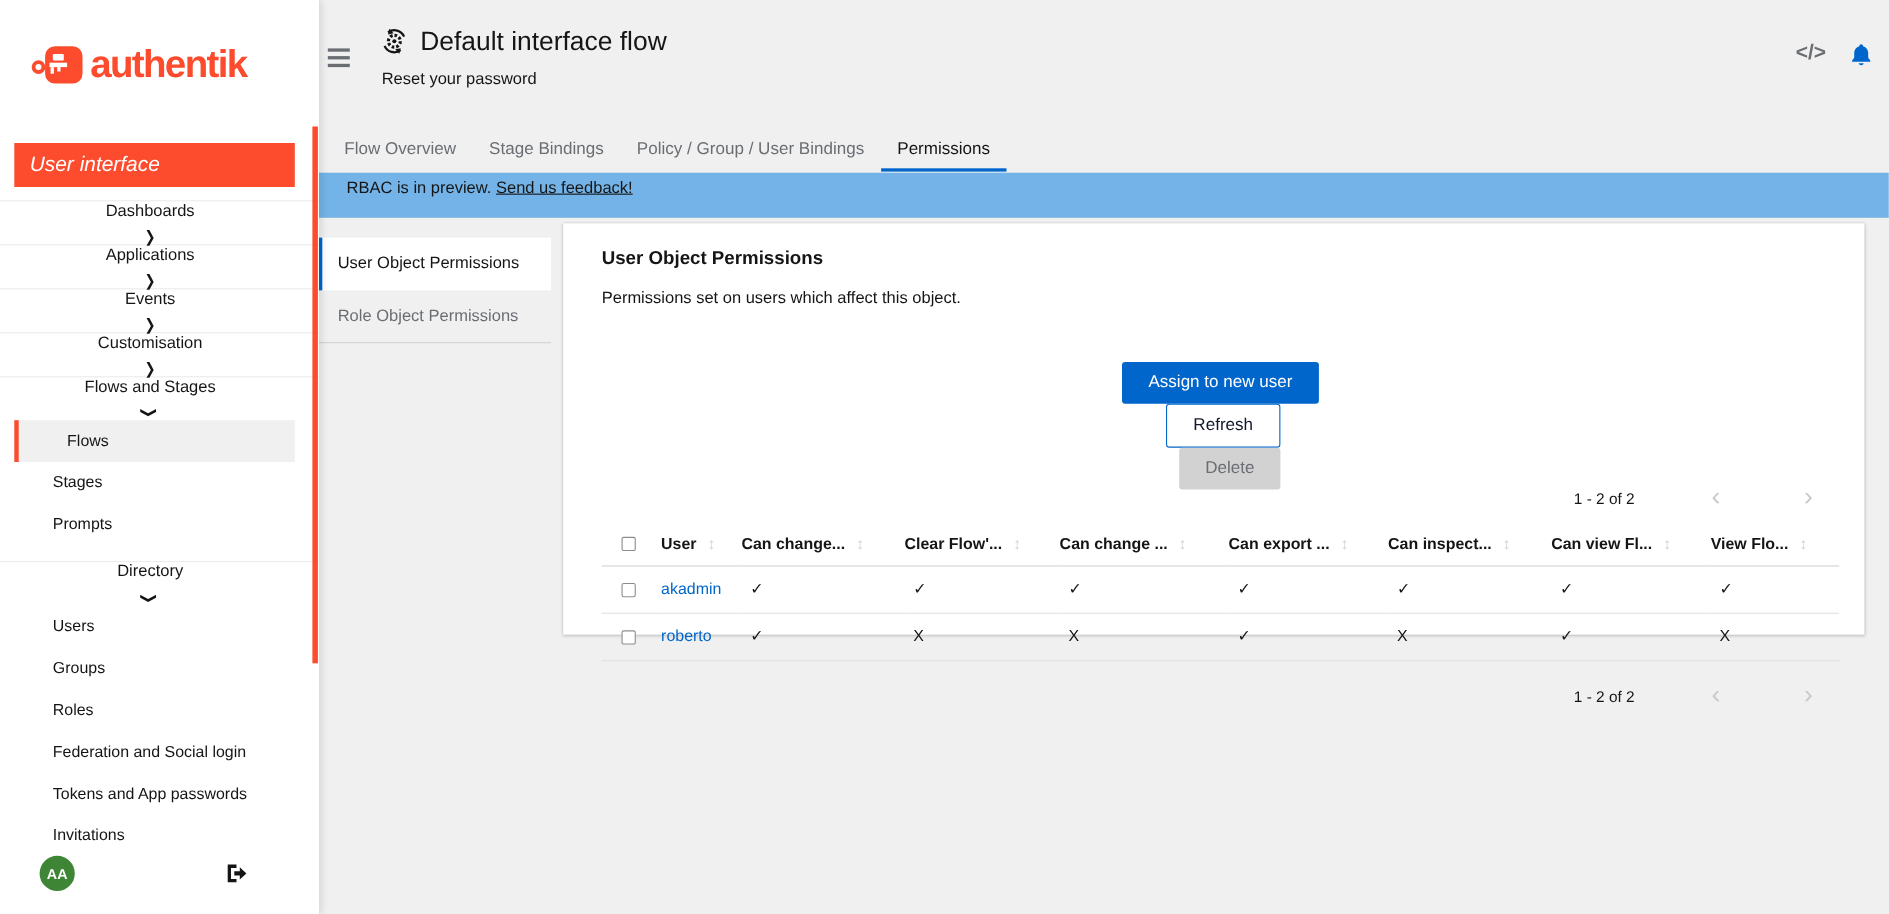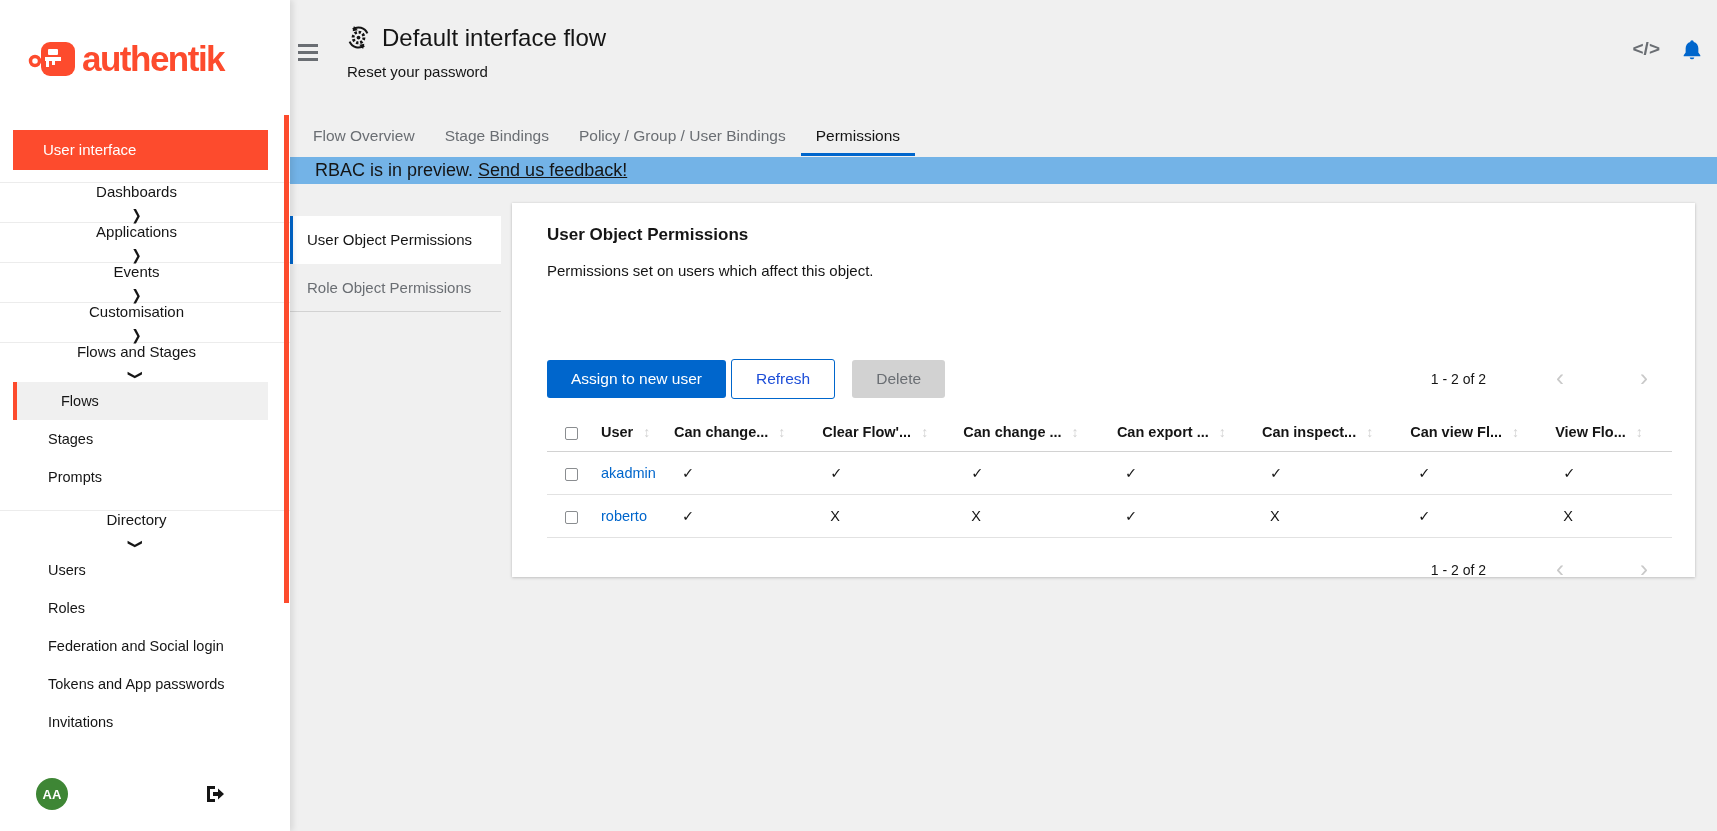--- a/index.html
+++ b/index.html
@@ -5,21 +5,21 @@
   * { margin:0; padding:0; box-sizing:border-box; }
   html,body { width:1717px; height:831px; overflow:hidden;
               font-family:"Liberation Sans","DejaVu Sans",sans-serif; color:#151515; background:#f0f0f0; }
 
   
   .sidebar { position:absolute; left:0; top:0; width:290px; height:831px; background:#fff;
              box-shadow:3px 0 6px rgba(3,3,3,.10); z-index:5; }
   .logo { position:absolute; left:28px; top:38px; display:flex; align-items:center; }
   .logo-text { color:#fd4b2d; font-size:35px; font-weight:bold; letter-spacing:-1.5px; margin-left:4px; }
   .ui-item { position:absolute; left:13px; right:22px; top:130px; height:40px; background:#fd4b2d;
-             color:#fff; font-size:15px; line-height:40px; padding-left:30px; }
+             color:#fff; font-size:19px; line-height:40px; padding-left:14px;font-style:italic; }
   .nav { position:absolute; left:0; right:0; top:182px; }
   .nav-group { height:40px; display:flex; align-items:center; justify-content:space-between;
                padding:0 44px 0 27px; font-size:15px; border-top:1px solid #ececec; cursor:pointer;flex-direction:column; }
   .nav-group.no-line { border-top:none; }
   .nav-child { height:38px; display:flex; align-items:center; padding-left:48px; font-size:14.5px; cursor:pointer; }
   .nav-child.active { background:#f0f0f0; border-left:4px solid #fd4b2d; padding-left:44px;
                       margin-left:13px; margin-right:22px; }
   .nav-divider { border-top:1px solid #ececec; margin-top:14px; }
   .chev { font-size:12px; color:#151515; transform:scaleY(1.2); }
   .chev.down { transform:rotate(90deg) scaleY(1.2); }
@@ -37,40 +37,40 @@
   .flow-icon { position:absolute; left:56px; top:25px; }
   .page-title { position:absolute; left:92px; top:24px; font-size:24px; font-weight:500; }
   .page-sub { position:absolute; left:57px; top:63px; font-size:15px; }
   .api-icon { position:absolute; right:57px; top:38px; font-size:19px; font-weight:bold; color:#6a6e73; cursor:pointer; }
   .bell { position:absolute; right:15px; top:39px; cursor:pointer; }
 
   .tabs { position:absolute; left:0; top:118px; right:0; height:38px; display:flex; padding-left:8px; }
   .tab { padding:0 15px; line-height:35px; font-size:15.5px; color:#6a6e73; cursor:pointer; }
   .tab.active { color:#151515; border-bottom:3px solid #0066cc; }
 
-  .banner { position:absolute; left:0; right:0; top:157px; height:27px; background:#73b3e7;
-            font-size:18px; line-height:27px; padding-left:25px; color:#151515; }
+  .banner { position:absolute; left:0; right:0; top:157px; height:41px; background:#73b3e7;
+            font-size:15px; line-height:27px; padding-left:25px; color:#151515; }
   .banner a { color:#151515; cursor:pointer; }
 
   .content { position:absolute; left:0; right:0; top:184px; bottom:0; }
   .vtabs { position:absolute; left:0; top:32px; width:211px; }
   .vtab { height:48px; line-height:48px; padding-left:17px; font-size:15px; color:#6a6e73; cursor:pointer;
           border-bottom:1px solid #d2d2d2; }
   .vtab.active { background:#fff; border-left:3px solid #0066cc; padding-left:14px; color:#151515; border-bottom:none; }
 
   .card { position:absolute; left:222px; top:19px; right:22px; height:374px; background:#fff;
           box-shadow:0 1px 3px rgba(3,3,3,.18), 0 0 2px rgba(3,3,3,.08);
           padding:22px 23px 0 35px; }
   .card h2 { font-size:17px; font-weight:bold; }
   .card .desc { margin-top:17px; font-size:15px; }
-  .toolbar { margin-top:80px; display:flex; align-items:center; }
+  .toolbar { margin-top:50px; display:flex; align-items:center;flex-direction:column; }
   .btn { font-size:15.5px; border-radius:3px; padding:10px 24px; border:none; cursor:pointer;
          font-family:inherit; }
   .btn.primary { background:#0066cc; color:#fff; }
-  .btn.secondary { background:#fff; color:#1d4ed8; border:1px solid #0066cc; margin-left:5px; }
+  .btn.secondary { background:#fff; color:#0f172a; border:1px solid #0066cc; margin-left:5px; }
   .btn.disabled { background:#d2d2d2; color:#6a6e73; margin-left:17px; cursor:default; }
   .pagination { margin-left:auto; display:flex; align-items:flex-start; font-size:14px; padding-right:24px;gap:44px; }
   .pg-prev, .pg-next { color:#c9c9c9; font-size:24px; line-height:14px; cursor:default; }
   .pg-prev { margin-left:26px; } .pg-next { margin-left:32px; }
 
   table.perm { width:100%; margin-top:12px; border-collapse:collapse; }
   .perm th { text-align:left; font-size:14.5px; font-weight:bold; padding:13px 0 11px 0;
              border-bottom:1px solid #d2d2d2; white-space:nowrap; }
   .perm th.cb-col { width:54px; padding-left:18px; }
   .perm th .sort { color:#d2d2d2; font-size:14px; margin-left:10px; font-weight:normal; cursor:pointer; }
@@ -132,20 +132,23 @@
       <div class="nav-child">
         <span>Prompts</span>
       </div>
       <div class="nav-divider"></div>
       <div class="nav-group no-line">
         <span>Directory</span>
         <span class="chev down">❯</span>
       </div>
       <div class="nav-child">
         <span>Users</span>
+      </div>
+      <div class="nav-child">
+        <span>Groups</span>
       </div>
       <div class="nav-child">
         <span>Roles</span>
       </div>
       <div class="nav-child">
         <span>Federation and Social login</span>
       </div>
       <div class="nav-child">
         <span>Tokens and App passwords</span>
       </div>

